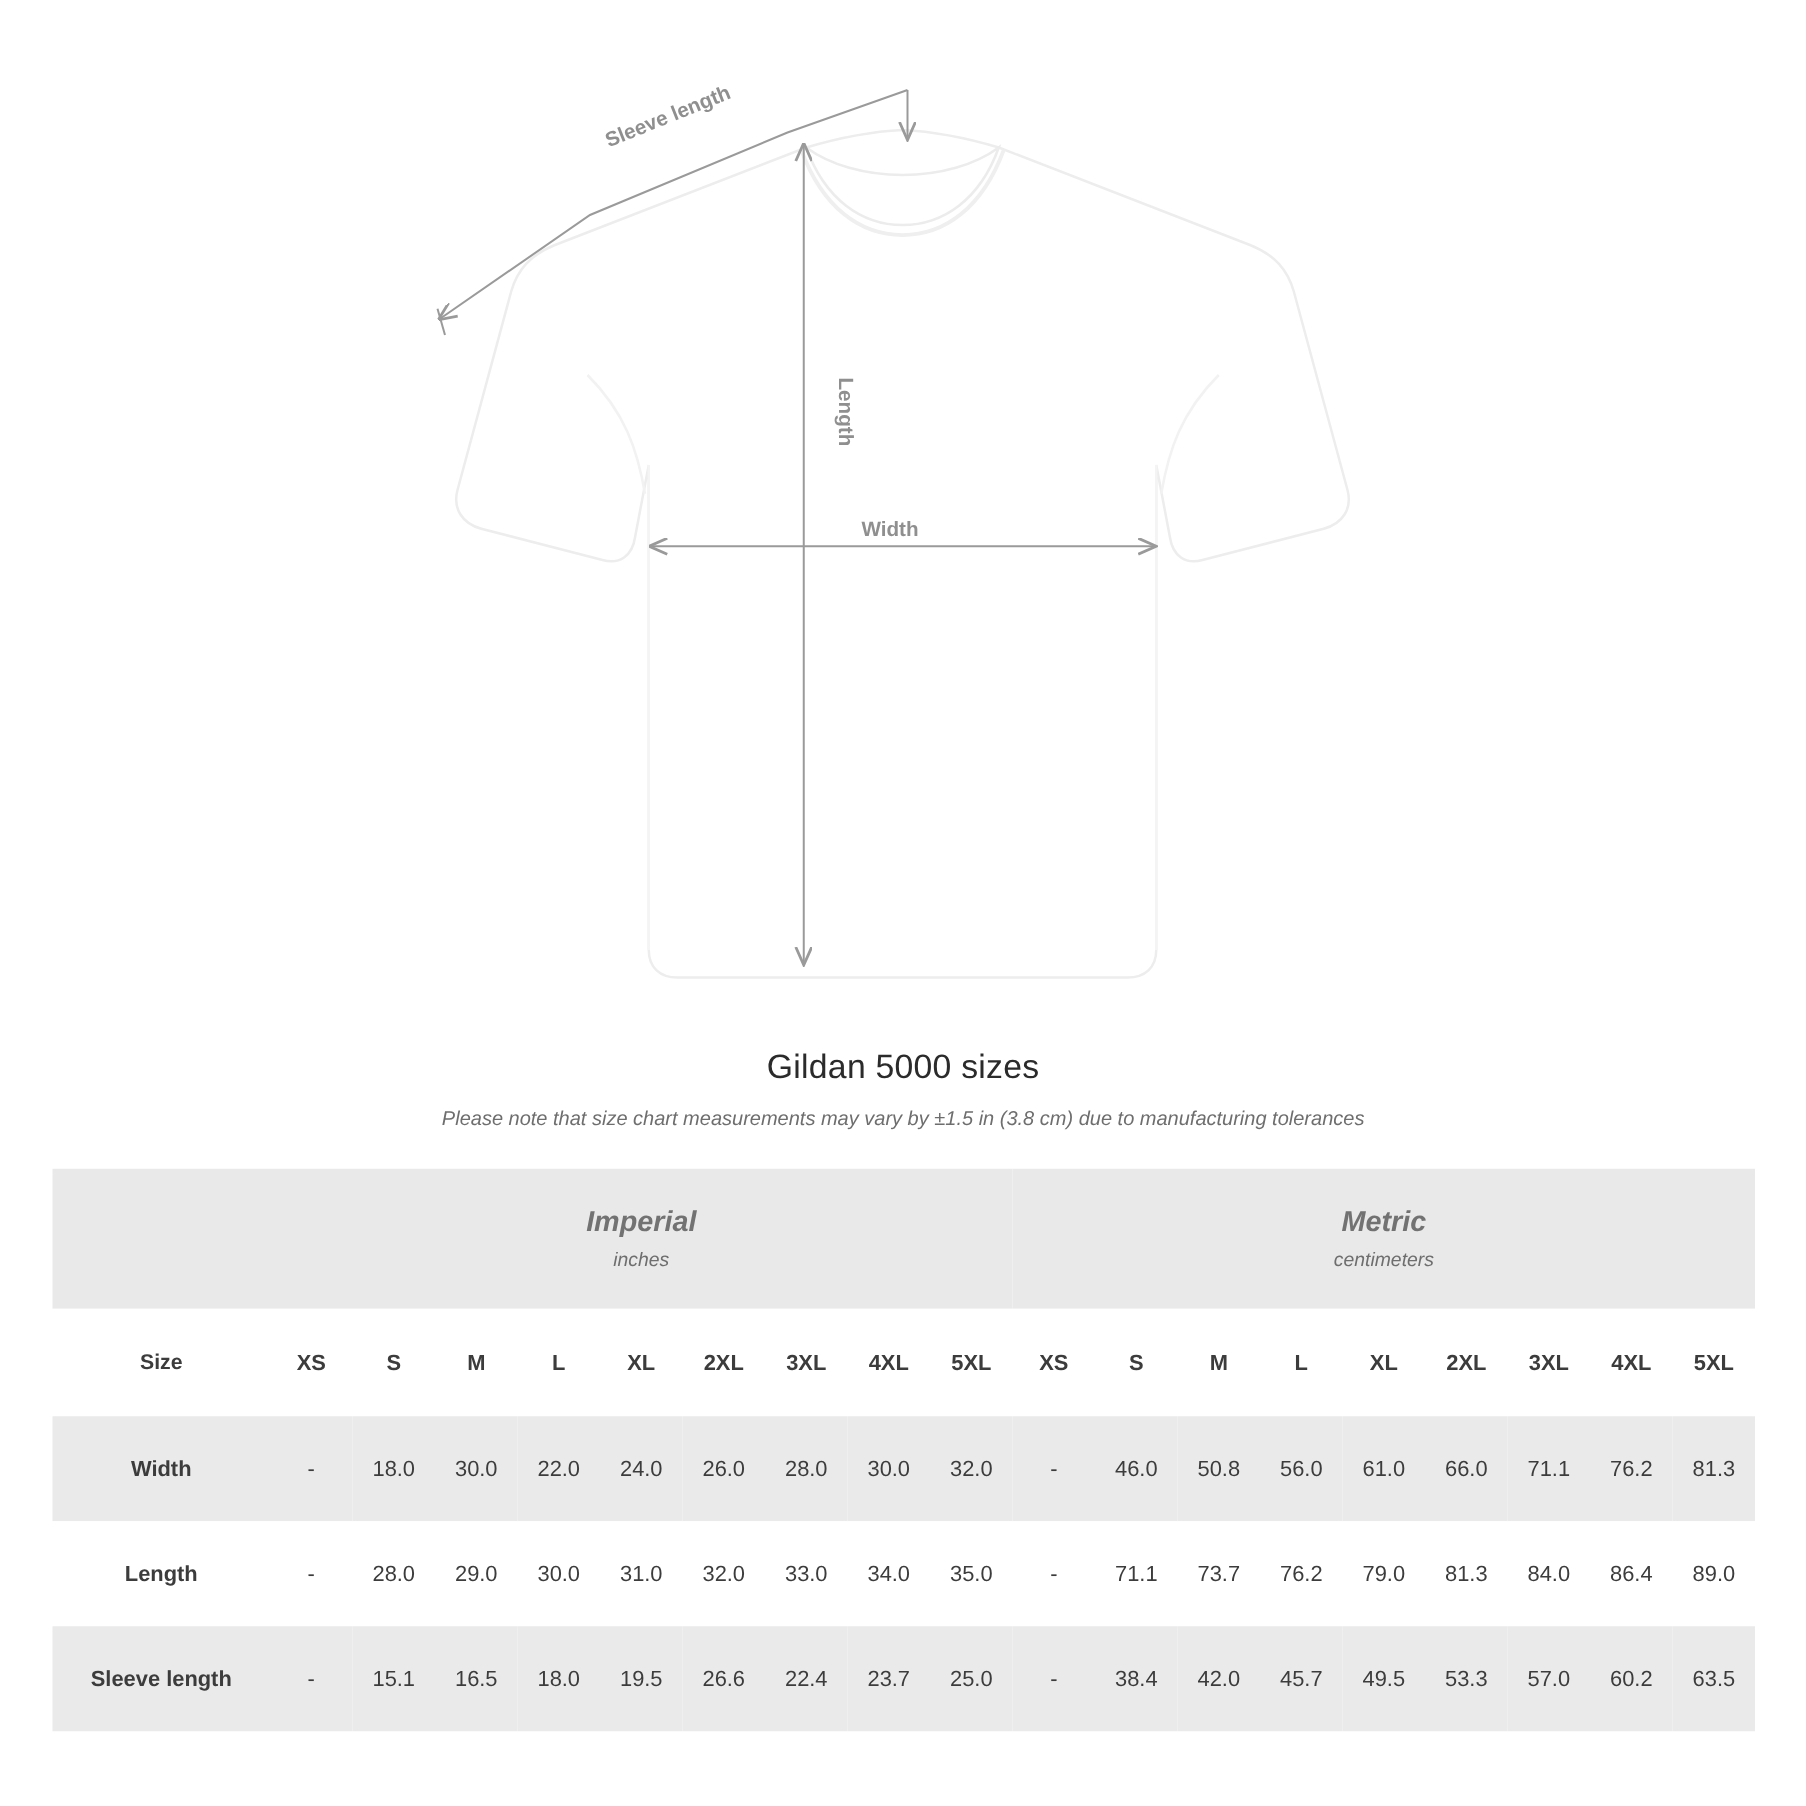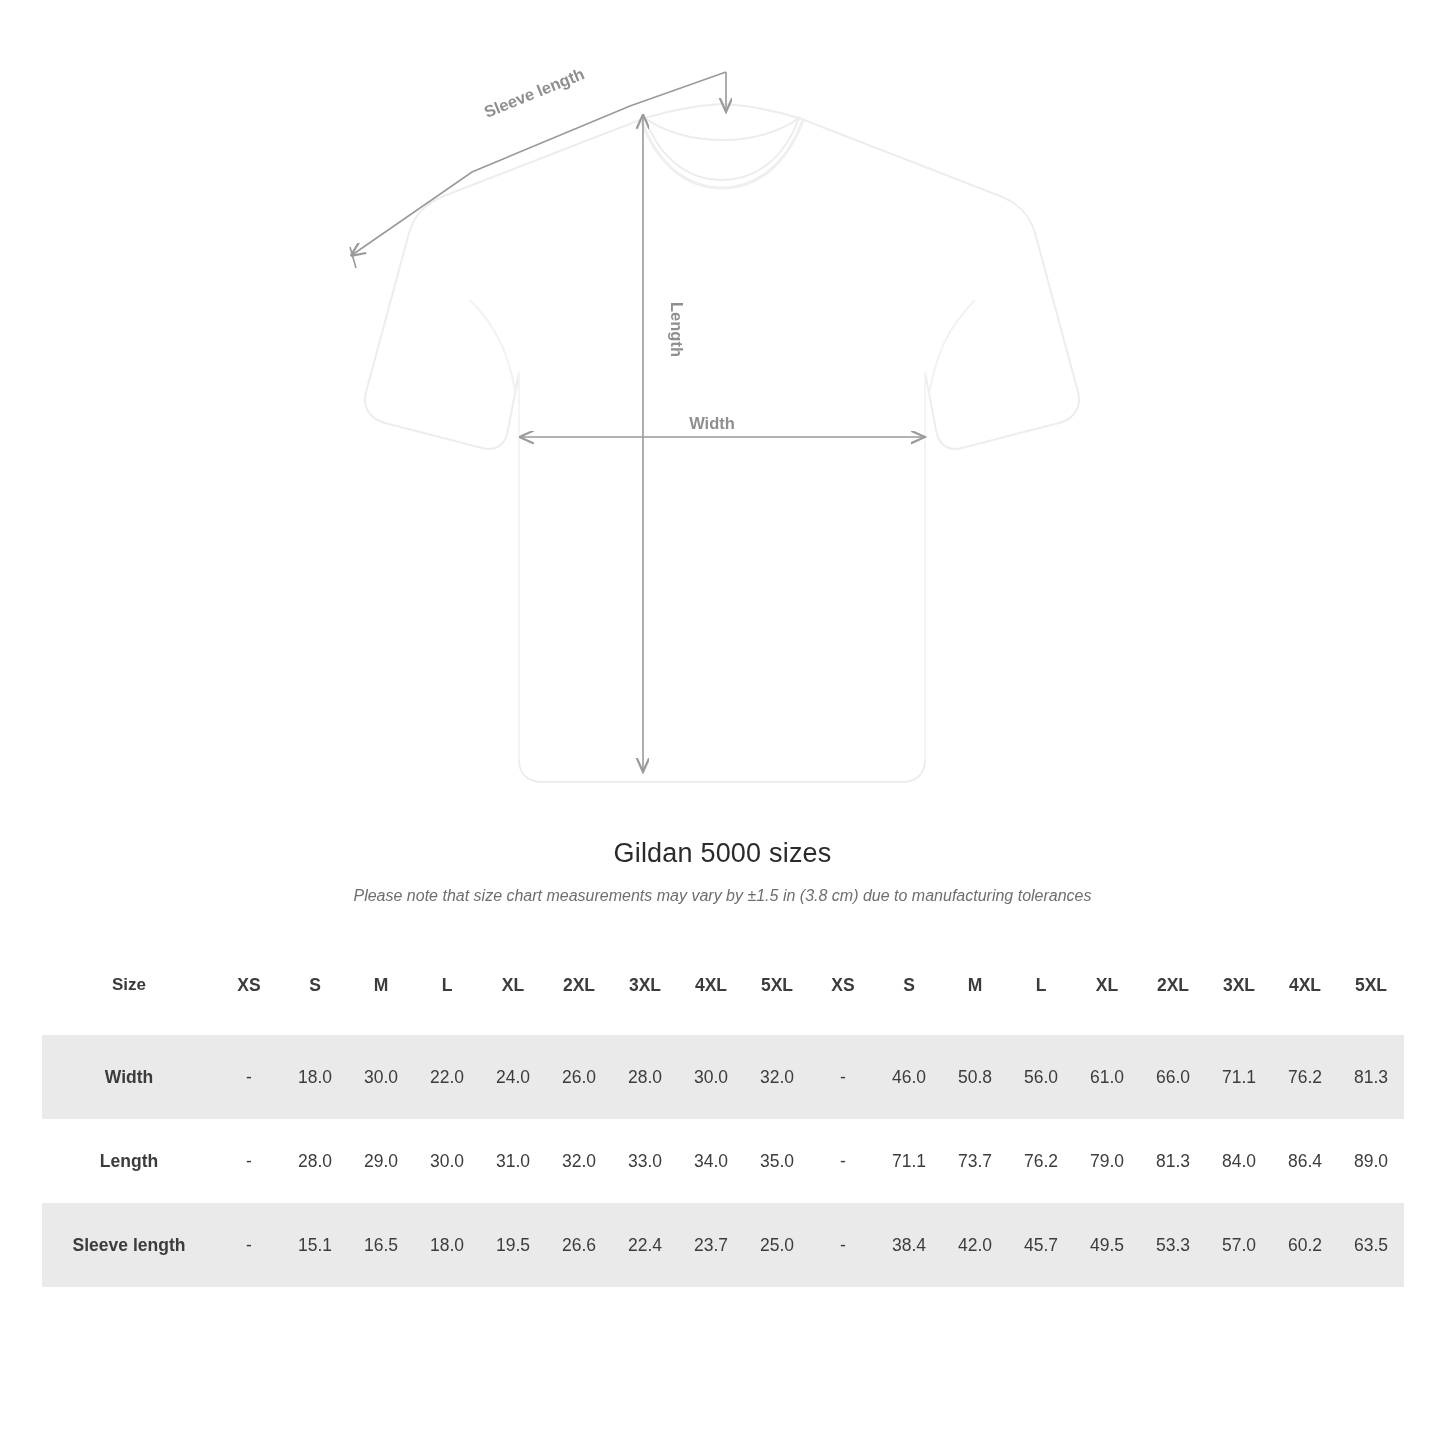--- a/index.html
+++ b/index.html
@@ -80,21 +80,21 @@
     line-height: 1.2;
   }
   .unit-sub {
     font-size: 15.5px;
     font-style: italic;
     color: #6e6e6e;
     margin-top: 8px;
   }
 
   .head-row td {
-    height: 100px;
+    height: 86px;
     background: #ffffff;
   }
   .head-row td.label-cell {
     font-size: 17px;
     font-weight: bold;
     color: #3c3c3c;
   }
   .head-row td.size-cell {
     font-size: 17.5px;
     font-weight: bold;
@@ -212,20 +212,31 @@
           <col class="val-col">
           <col class="val-col">
         <col class="val-col">
           <col class="val-col">
           <col class="val-col">
           <col class="val-col">
           <col class="val-col">
       </colgroup>
       <tbody>
 
+        <tr class="unit-row">
+          <td></td>
+          <td colspan="9">
+            <div class="unit-name">Imperial</div>
+            <div class="unit-sub">inches</div>
+          </td>
+          <td colspan="9">
+            <div class="unit-name">Metric</div>
+            <div class="unit-sub">centimeters</div>
+          </td>
+        </tr>
 
         <tr class="head-row">
           <td class="label-cell">Size</td>
           <td class="size-cell">XS</td>
           <td class="size-cell">S</td>
           <td class="size-cell">M</td>
           <td class="size-cell">L</td>
           <td class="size-cell">XL</td>
           <td class="size-cell">2XL</td>
           <td class="size-cell">3XL</td>

